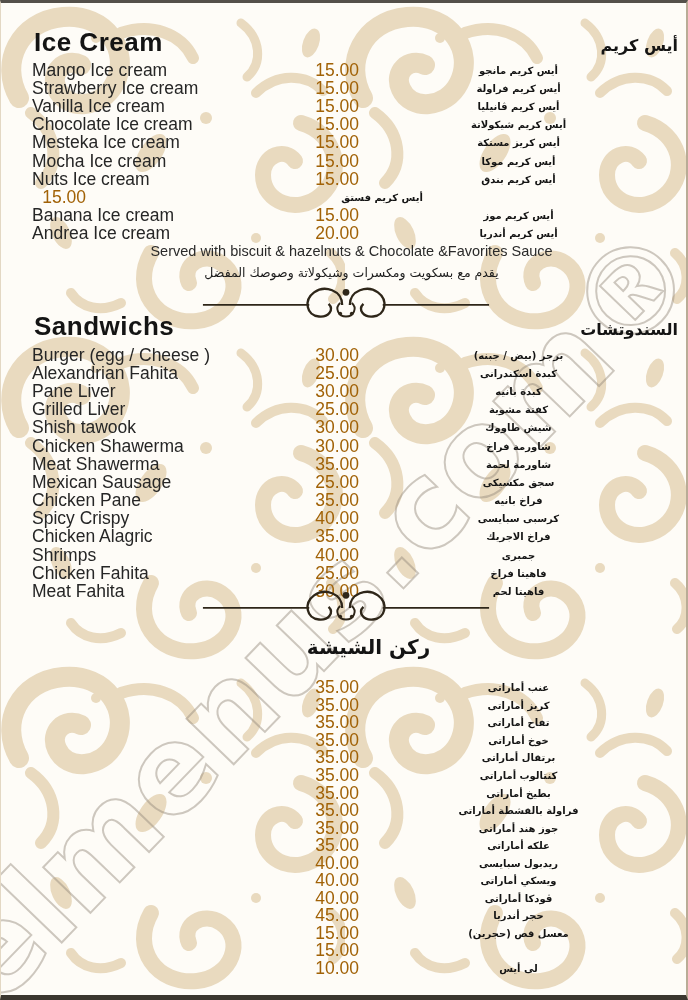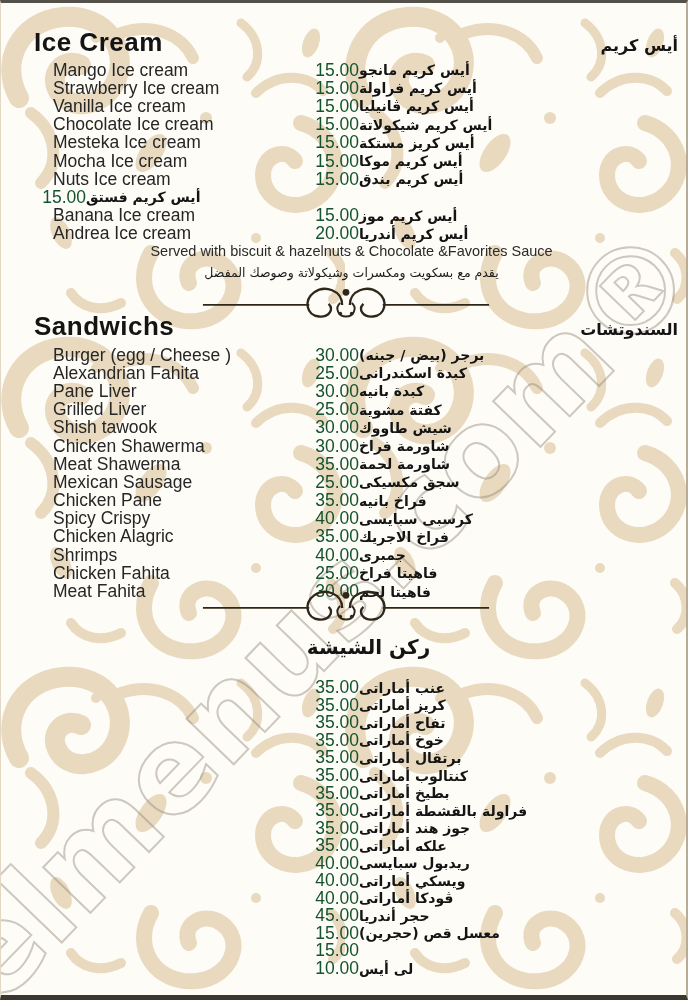--- a/index.html
+++ b/index.html
@@ -18,24 +18,24 @@
   .hdr-row{position:absolute;left:0;right:0;display:flex;align-items:baseline;gap:24px;}
   .hdr-en{font-size:26px;font-weight:bold;color:#141414;padding-left:33px;letter-spacing:.5px;}
   .hdr-ar{flex:1;text-align:right;direction:rtl;padding-right:8px;
           font-family:"DejaVu Sans", sans-serif;font-weight:bold;font-size:16px;color:#141414;}
 
   .rows{position:absolute;left:0;right:0;}
   .menu-row{display:flex;align-items:center;}
   .rows-ice .menu-row{height:18.2px;}
   .rows-sand .menu-row{height:18.2px;}
   .rows-shisha .menu-row{height:17.55px;}
-  .c-name{box-sizing:border-box;width:273px;padding-left:52px;font-size:17.5px;color:#262626;white-space:nowrap;}
-  .c-price{width:85px;text-align:right;font-size:17.5px;color:#14532d;}
-  .c-ar{flex:1;text-align:left;direction:rtl;padding-right:8px;
-        font-family:"DejaVu Sans", sans-serif;font-weight:bold;font-size:14px;color:#141414;white-space:nowrap;}
+  .c-name{box-sizing:border-box;width:273px;padding-left:31px;font-size:17.5px;color:#262626;white-space:nowrap;}
+  .c-price{width:85px;text-align:right;font-size:17.5px;color:#a16207;}
+  .c-ar{flex:1;text-align:center;direction:rtl;padding-right:8px;
+        font-family:"DejaVu Sans", sans-serif;font-weight:bold;font-size:10px;color:#141414;white-space:nowrap;}
 
   .note{position:absolute;left:0;right:0;text-align:center;transform:translateX(8px);}
   .note-en{font-size:14.5px;color:#2a2a2a;}
   .note-ar{direction:rtl;font-family:"DejaVu Sans", sans-serif;font-size:12.5px;color:#1c1c1c;}
 
   .divider{position:absolute;left:200px;width:290px;}
   .hdr-shisha{position:absolute;left:0;right:0;text-align:center;transform:translateX(25px);
       direction:rtl;font-family:"DejaVu Sans", sans-serif;font-weight:bold;font-size:20px;color:#141414;}
 
   .t-ice-hdr{top:24px;}   .t-ice-rows{top:58px;}

